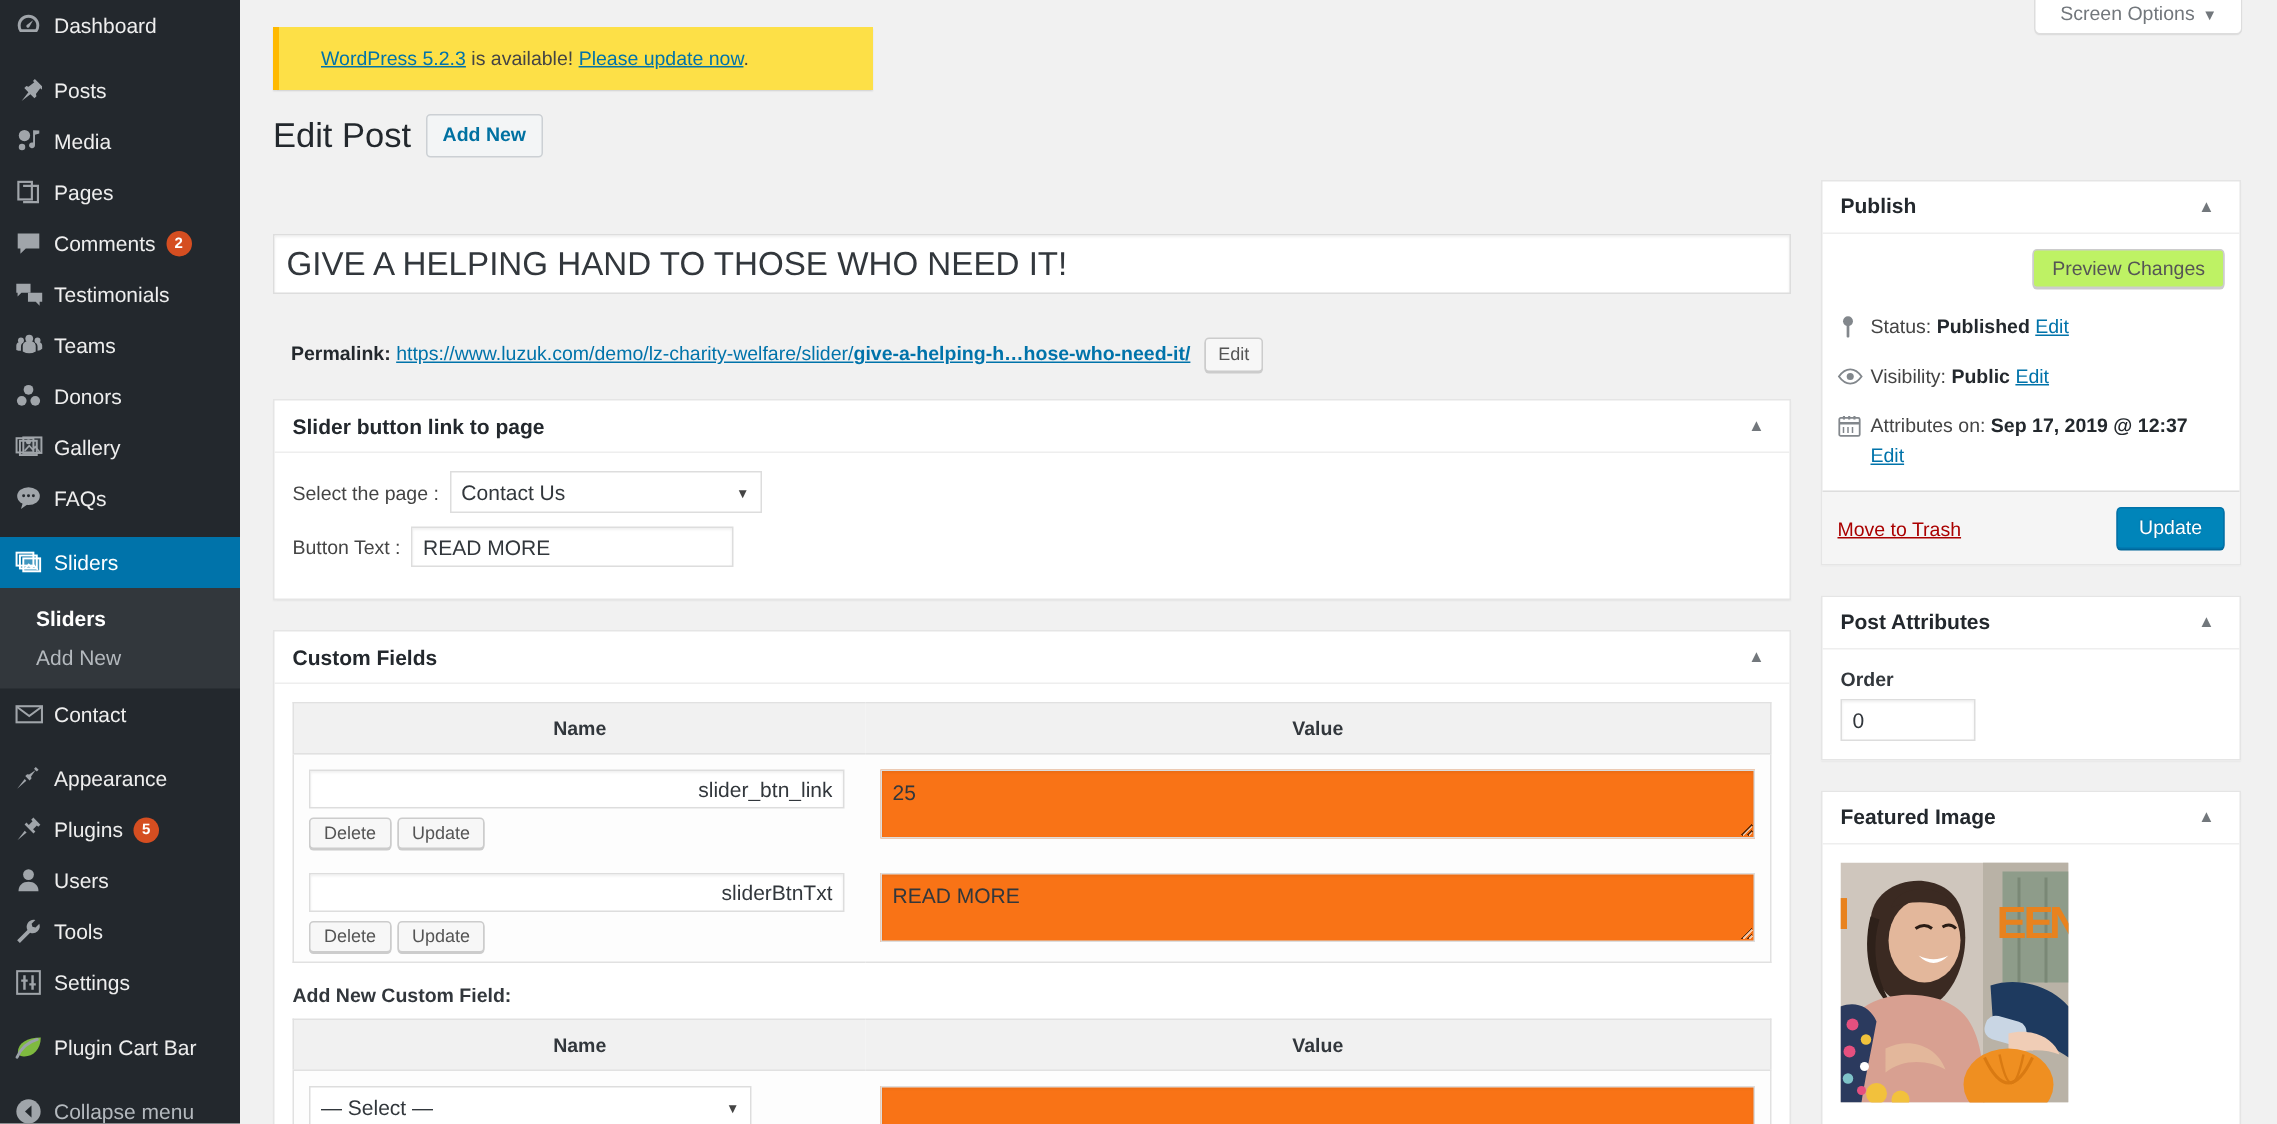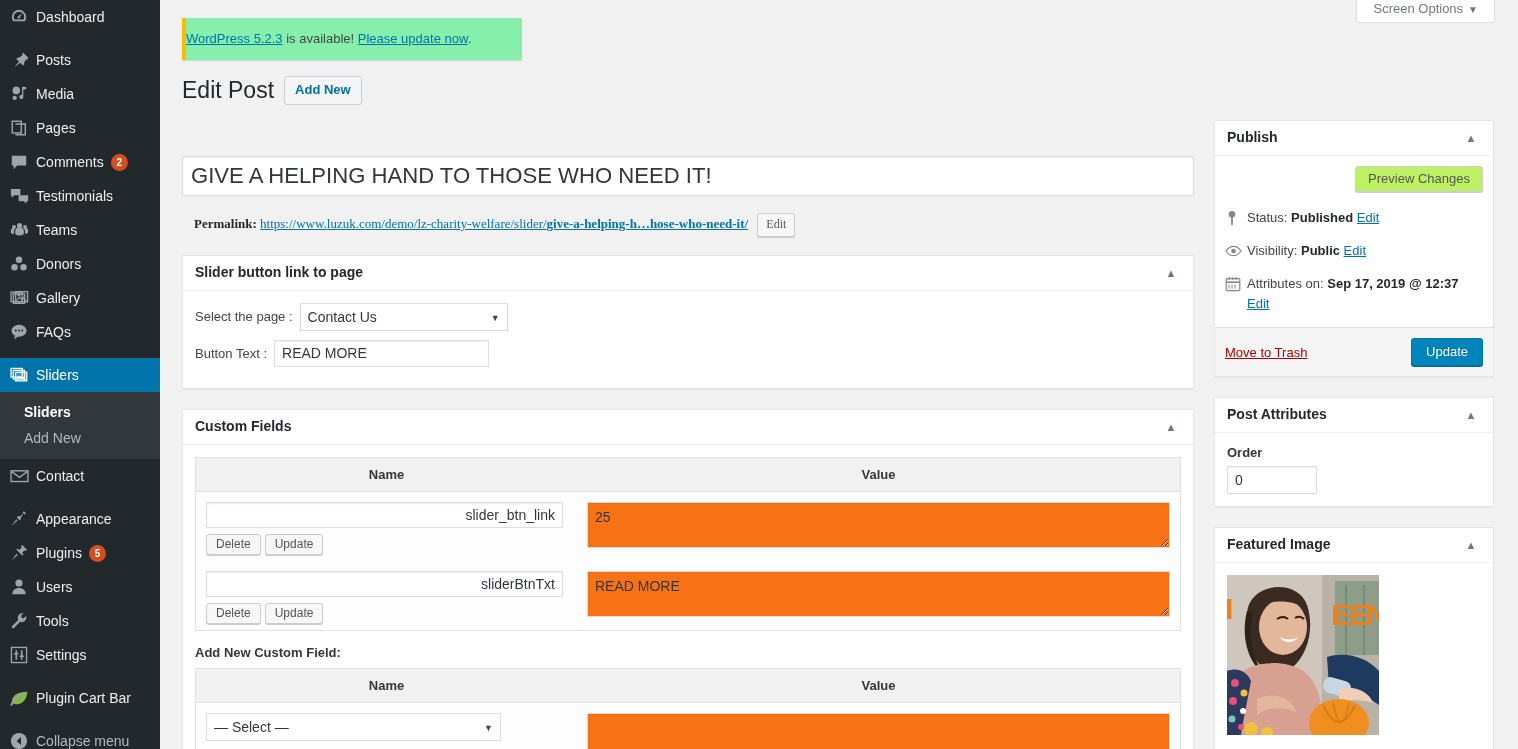--- a/index.html
+++ b/index.html
@@ -94,25 +94,25 @@
     font-size: 13px;
     color: #72777c;
     cursor: pointer;
     box-shadow: 0 1px 1px -1px rgba(0,0,0,.1);
   }
   .show-settings .caret { font-size: 10px; margin-left: 5px; }
 
   
   .notice {
     position: absolute; left: 22px; top: 18px;
-    width: 340px;
-    background: #86efac;
+    width: 400px;
+    background: #fde047;
     border-left: 4px solid #ffb900;
     box-shadow: 0 1px 1px 0 rgba(0,0,0,.1);
-    padding: 11px 12px 11px 0;
+    padding: 11px 12px 11px 28px;
     font-size: 13px;
     line-height: 1.5;
   }
   .notice a { color: #0073aa; text-decoration: underline; }
 
   
   .wrap-title {
     position: absolute; left: 22px; top: 76px;
     display: flex; align-items: center;
   }
@@ -156,26 +156,25 @@
     line-height: 100%;
     border: 1px solid #ddd;
     background-color: #fff;
     outline: none;
     color: #32373c;
     font-family: "Liberation Sans", sans-serif;
     box-shadow: inset 0 1px 2px rgba(0,0,0,.07);
     margin-top: 36px;
   }
   #edit-slug-box {
-    padding: 16px 10px 0 12px;
+    padding: 28px 10px 0 12px;
     font-size: 13px;
     color: #23282d;
     line-height: 24px;
     white-space: nowrap;
-    font-family: Liberation Serif, serif;
   }
   #edit-slug-box strong { font-weight: 700; }
   #edit-slug-box a.permalink-link {
     color: #0073aa;
     text-decoration: underline;
   }
   #edit-slug-box a.permalink-link b { color: #0073aa; }
   .edit-slug-btn {
     margin-left: 6px;
     display: inline-block;

